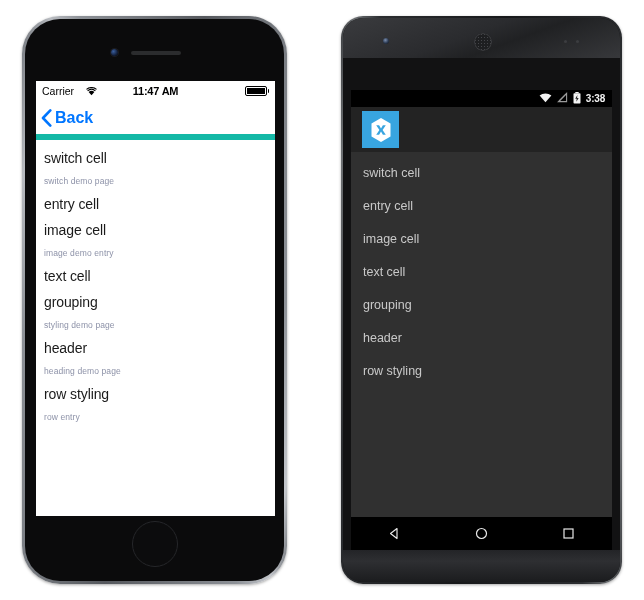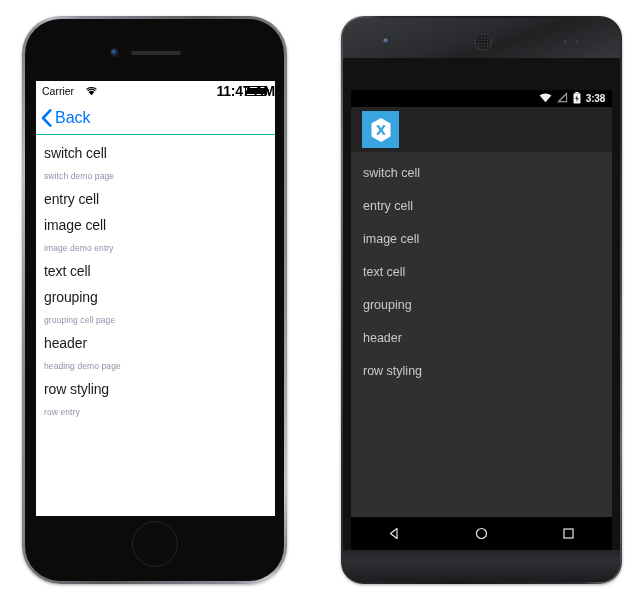--- a/index.html
+++ b/index.html
@@ -82,22 +82,22 @@
     font-size: 11px;
     color: #000;
     background: #ffffff;
     position: relative;
   }
   .ios-carrier { display: flex; align-items: center; gap: 12px; font-size: 10.5px; }
   .wifi-ios { display:block; }
   #ios-time {
     position: absolute;
     left: 0; right: 0;
-    text-align: right;
-    font-size: 14px;
+    text-align: center;
+    font-size: 11px;
     font-weight: bold;
     letter-spacing: -0.2px;
     pointer-events: none;
   }
   .ios-battery {
     margin-left: auto;
     display: flex;
     align-items: center;
   }
   .ios-batt-shell {
@@ -107,24 +107,25 @@
     padding: 1px;
     box-sizing: border-box;
   }
   .ios-batt-fill { width: 100%; height: 100%; background: #000; }
   .ios-batt-tip { width: 1.5px; height: 4px; background: #000; margin-left: 1px; border-radius: 0 1px 1px 0; }
 
   
   #ios-navbar {
     height: 33px;
     background: #ffffff;
-    border-bottom: 1px solid #14b8a6;
+    border-bottom: 6px solid #14b8a6;
     display: flex;
     align-items: center;
     padding-left: 5px;
+    font-weight: bold;
   }
   #ios-back {
     display: flex;
     align-items: center;
     gap: 3px;
     color: #0076ff;
     font-size: 16px;
     cursor: pointer;
   }
   .chev-back { display: block; }
@@ -328,21 +329,21 @@
         </div>
         <div class="ios-row">
           <div class="ios-row-title">image cell</div>
           <div class="ios-row-sub">image demo entry</div>
         </div>
         <div class="ios-row">
           <div class="ios-row-title">text cell</div>
         </div>
         <div class="ios-row">
           <div class="ios-row-title">grouping</div>
-          <div class="ios-row-sub">grouping cell page</div>
+          <div class="ios-row-sub">styling demo page</div>
         </div>
         <div class="ios-row">
           <div class="ios-row-title">header</div>
           <div class="ios-row-sub">heading demo page</div>
         </div>
         <div class="ios-row">
           <div class="ios-row-title">row styling</div>
           <div class="ios-row-sub">row entry</div>
         </div>
       </div>

